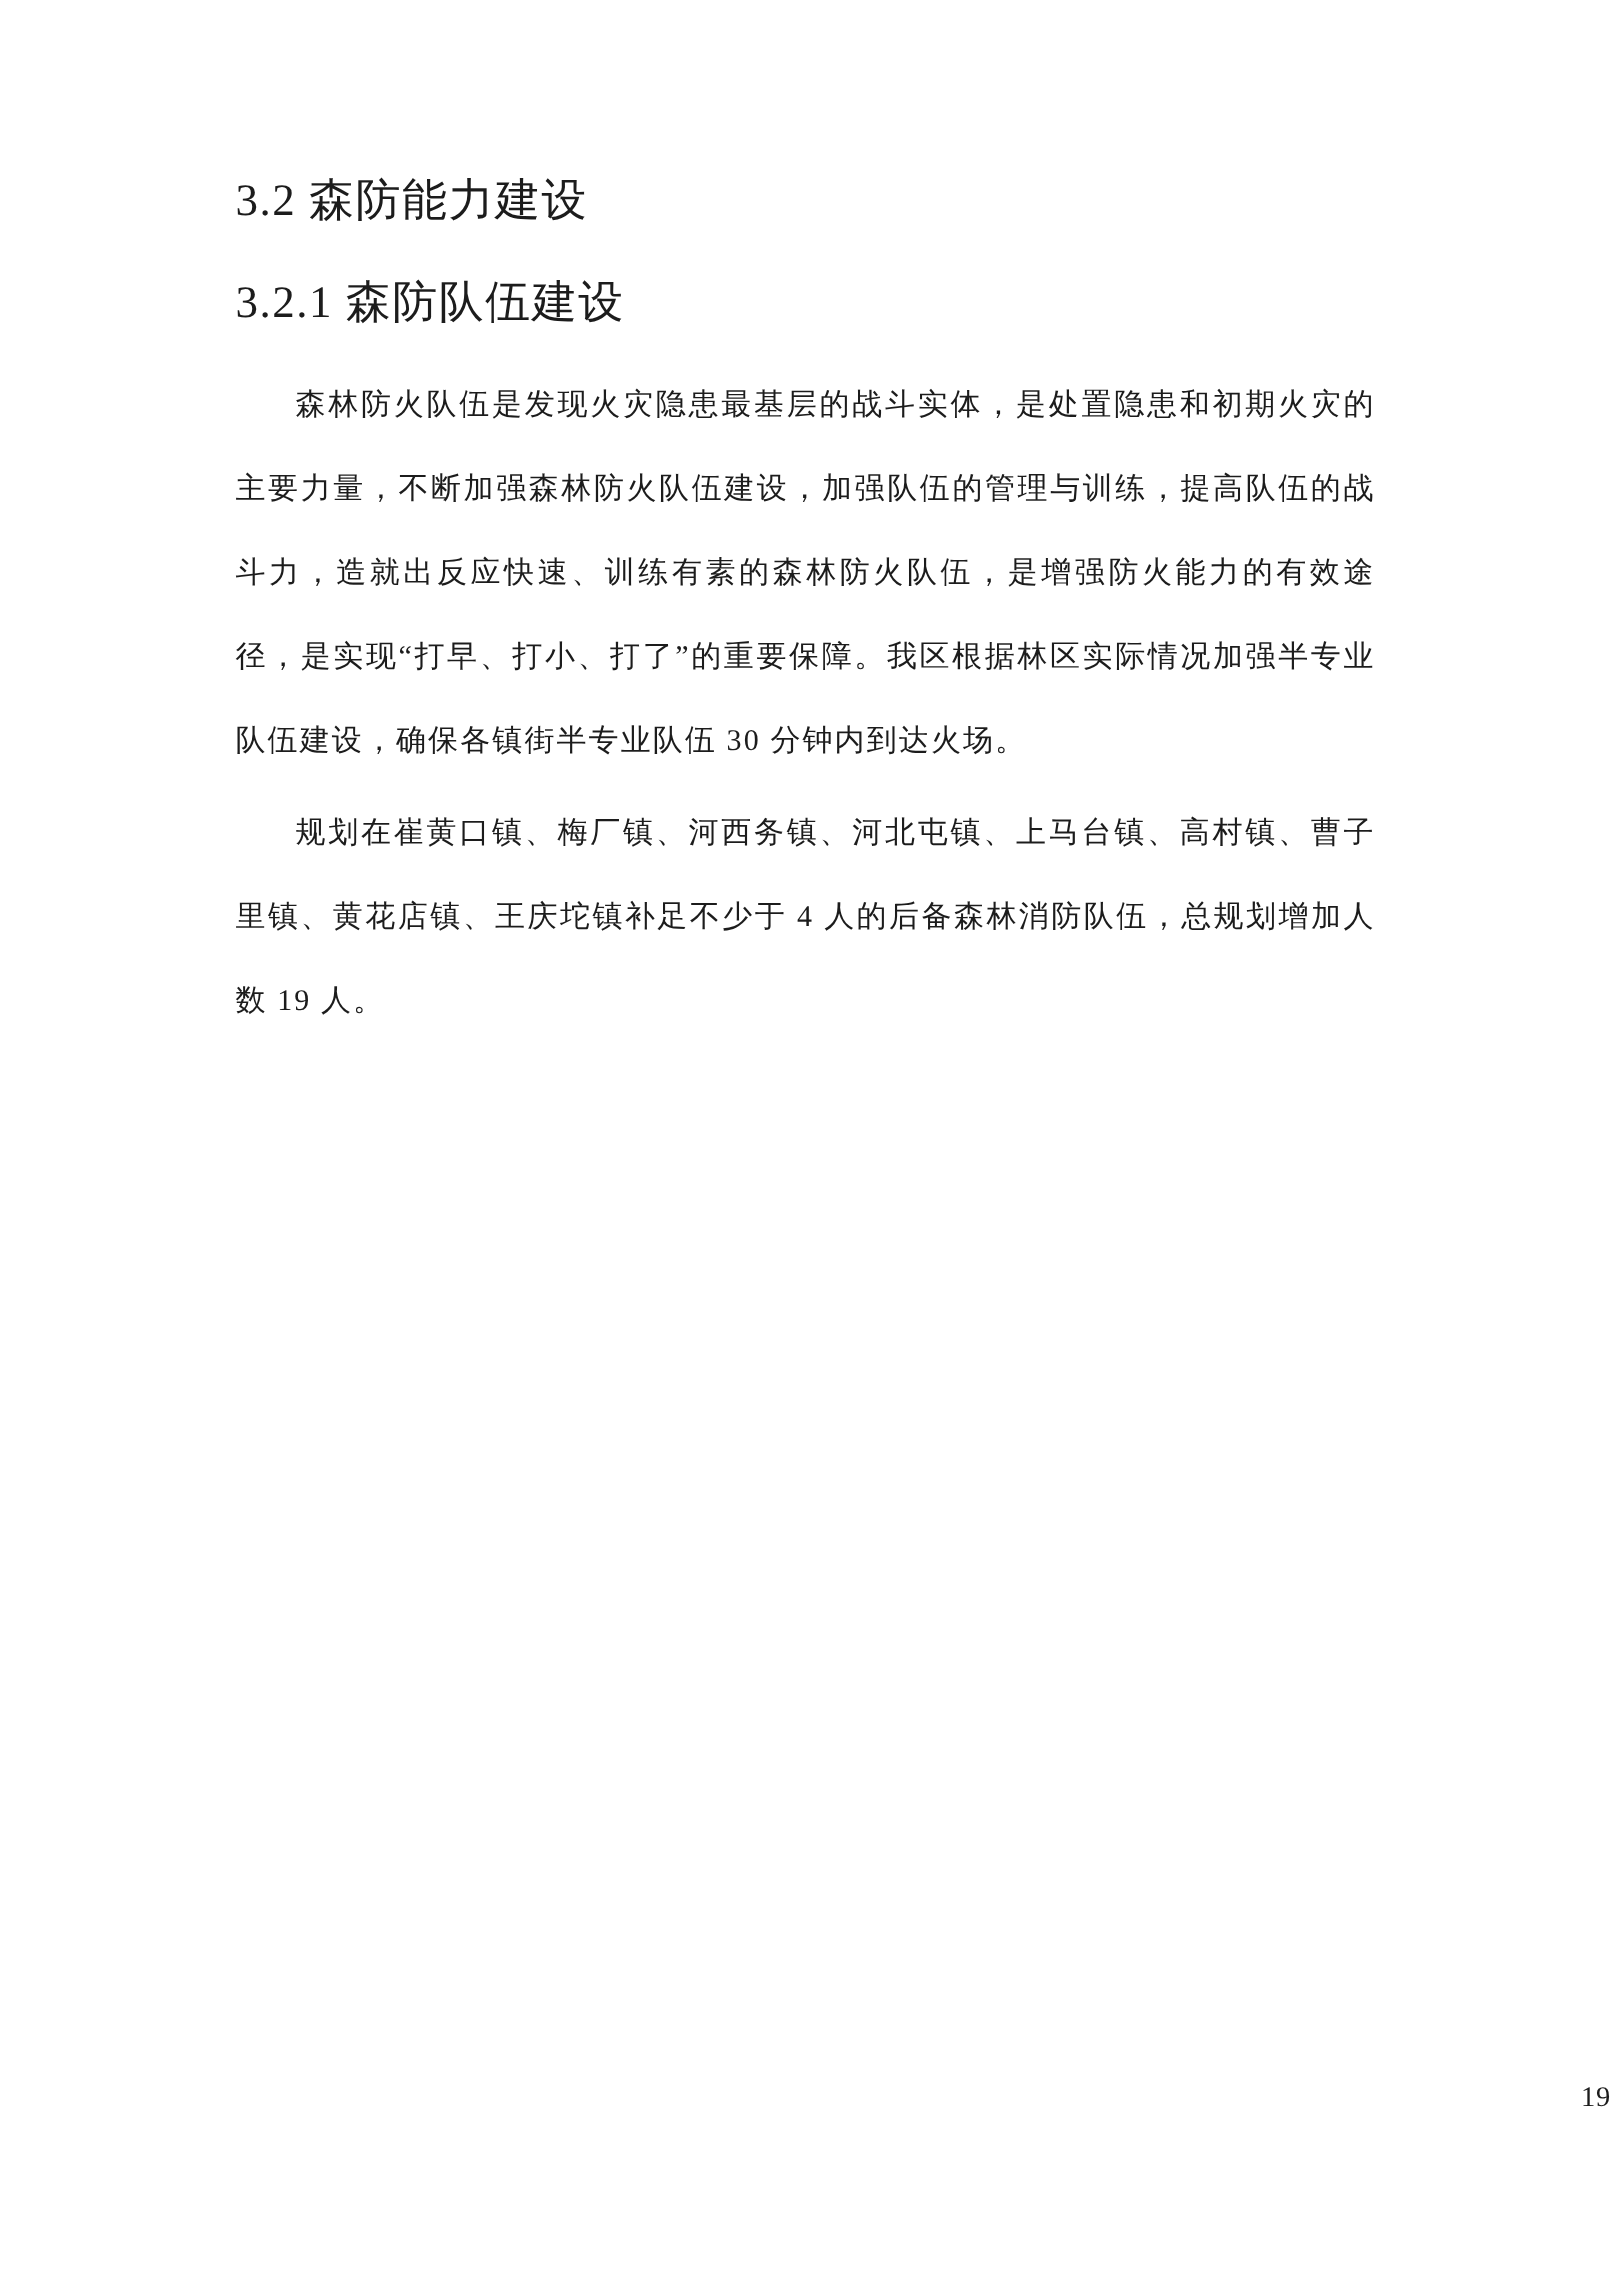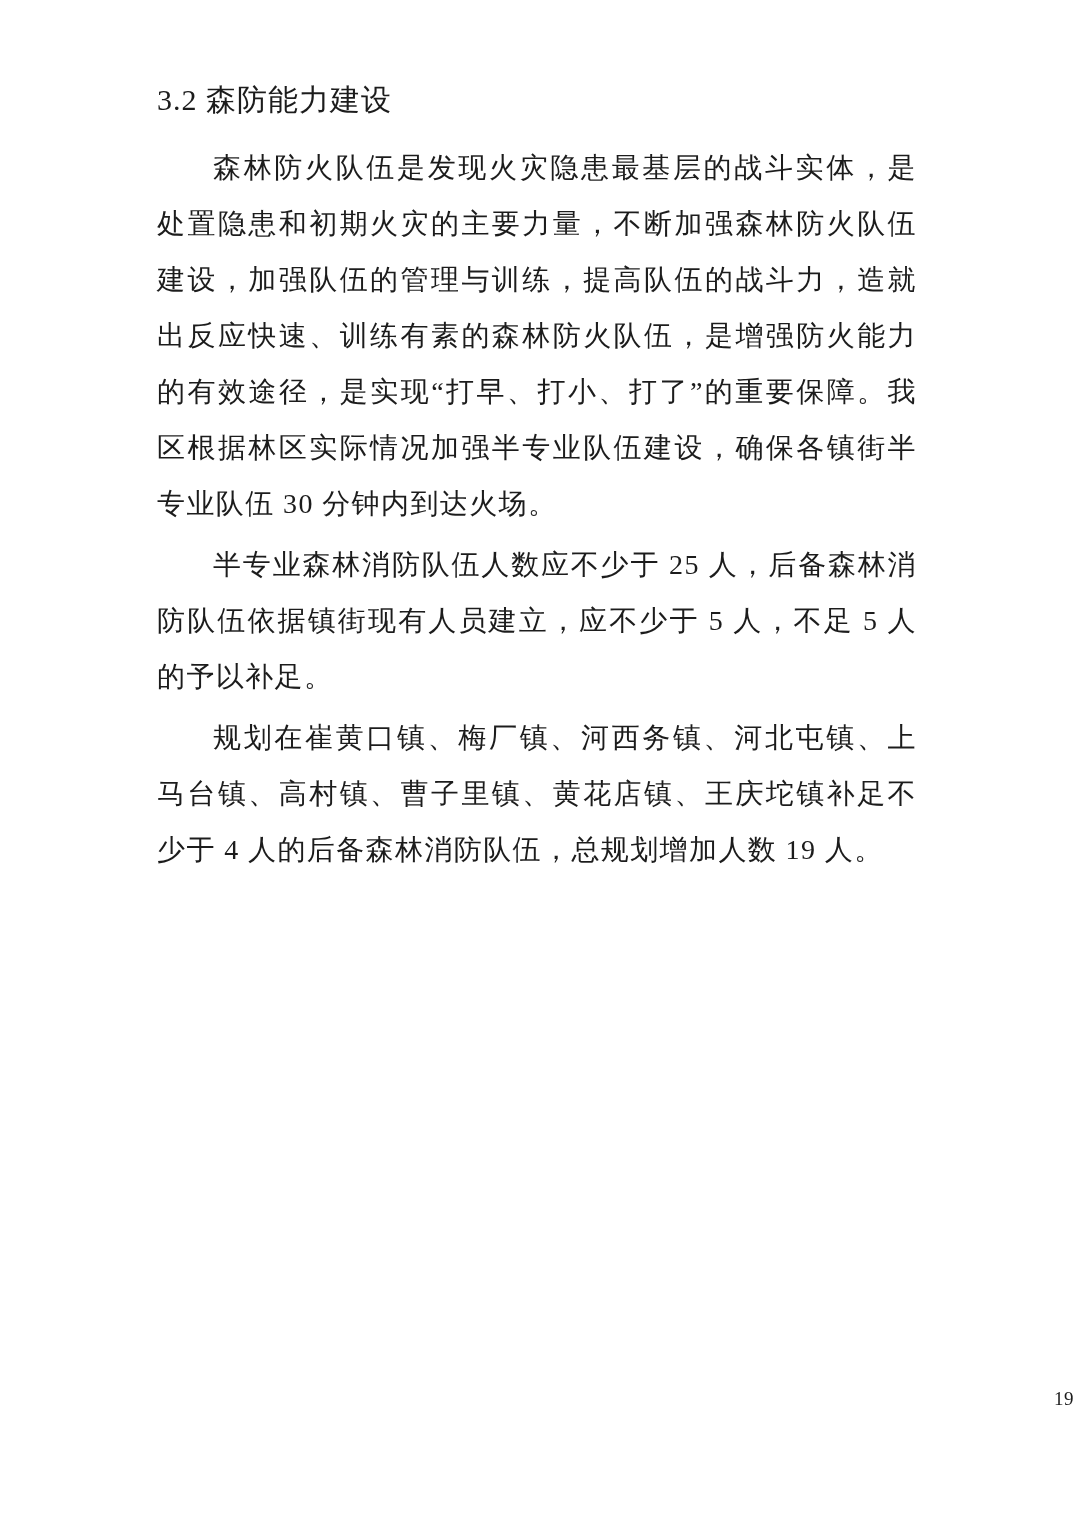--- a/index.html
+++ b/index.html
@@ -24,26 +24,26 @@
     width: 760px;
   }
   .heading {
     margin: 0;
     font-weight: normal;
     font-size: 30px;
     line-height: 40px;
     letter-spacing: 1px;
     white-space: nowrap;
   }
-  .heading-1 { padding-top: 80px; }
+  .heading-1 { padding-top: 114px; }
   .heading-2 { padding-top: 28px; }
   .paragraphs { margin-top: 20px; }
   .body-para {
     margin: 0 0 5px 0;
-    font-size: 28px;
+    font-size: 20px;
     line-height: 56px;
     letter-spacing: 1.4px;
     text-align: justify;
     text-indent: 2em;
     word-break: break-all;
   }
   .page-number {
     position: absolute;
     top: 1388px;
     left: 0;
@@ -53,20 +53,20 @@
     letter-spacing: 0.5px;
     color: #1c1c1c;
   }
 </style>
 </head>
 <body>
 
 <div class="page" style="background: rgb(255, 255, 255); color: rgb(28, 28, 28);">
   <div class="content">
     <h2 class="heading heading-1">3.2 森防能力建设</h2>
+    <h3 class="heading heading-2">3.2.1 森防队伍建设</h3>
     <div class="paragraphs" id="paragraphs">
         <p class="body-para">森林防火队伍是发现火灾隐患最基层的战斗实体，是处置隐患和初期火灾的主要力量，不断加强森林防火队伍建设，加强队伍的管理与训练，提高队伍的战斗力，造就出反应快速、训练有素的森林防火队伍，是增强防火能力的有效途径，是实现“打早、打小、打了”的重要保障。我区根据林区实际情况加强半专业队伍建设，确保各镇街半专业队伍 30 分钟内到达火场。</p>
-        <p class="body-para">半专业森林消防队伍人数应不少于 25 人，后备森林消防队伍依据镇街现有人员建立，应不少于 5 人，不足 5 人的予以补足。</p>
         <p class="body-para">规划在崔黄口镇、梅厂镇、河西务镇、河北屯镇、上马台镇、高村镇、曹子里镇、黄花店镇、王庆坨镇补足不少于 4 人的后备森林消防队伍，总规划增加人数 19 人。</p>
       </div>
   </div>
   <div class="page-number">19</div>
 </div>
 
 </body></html>

